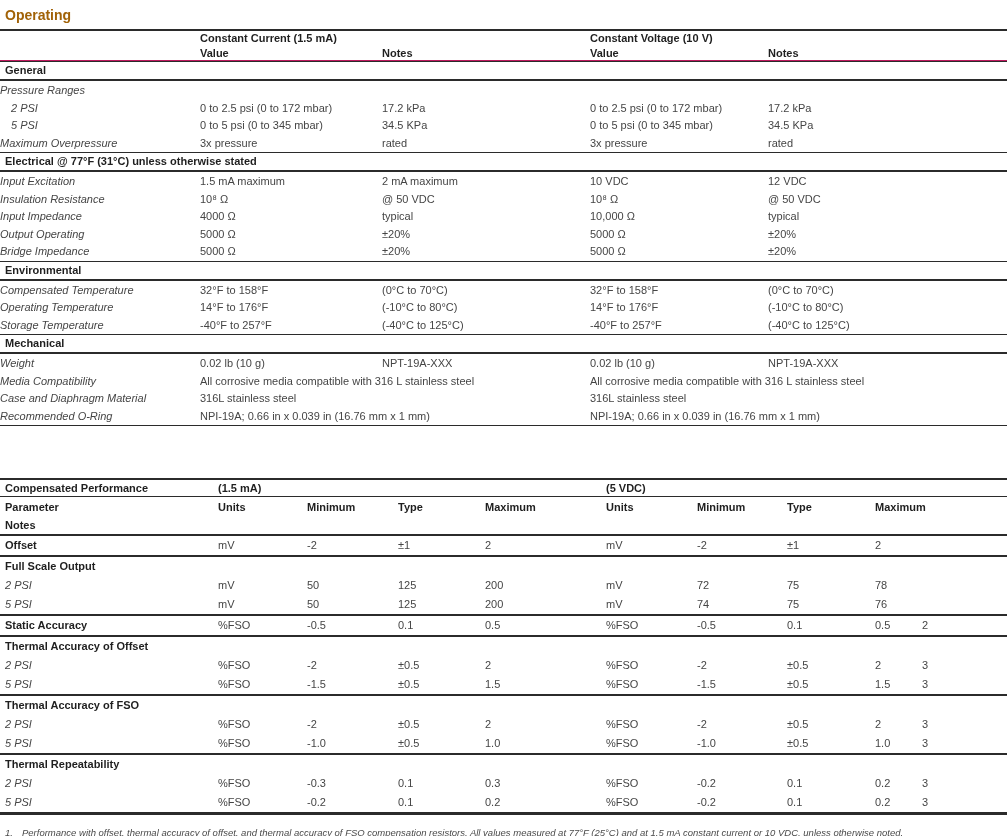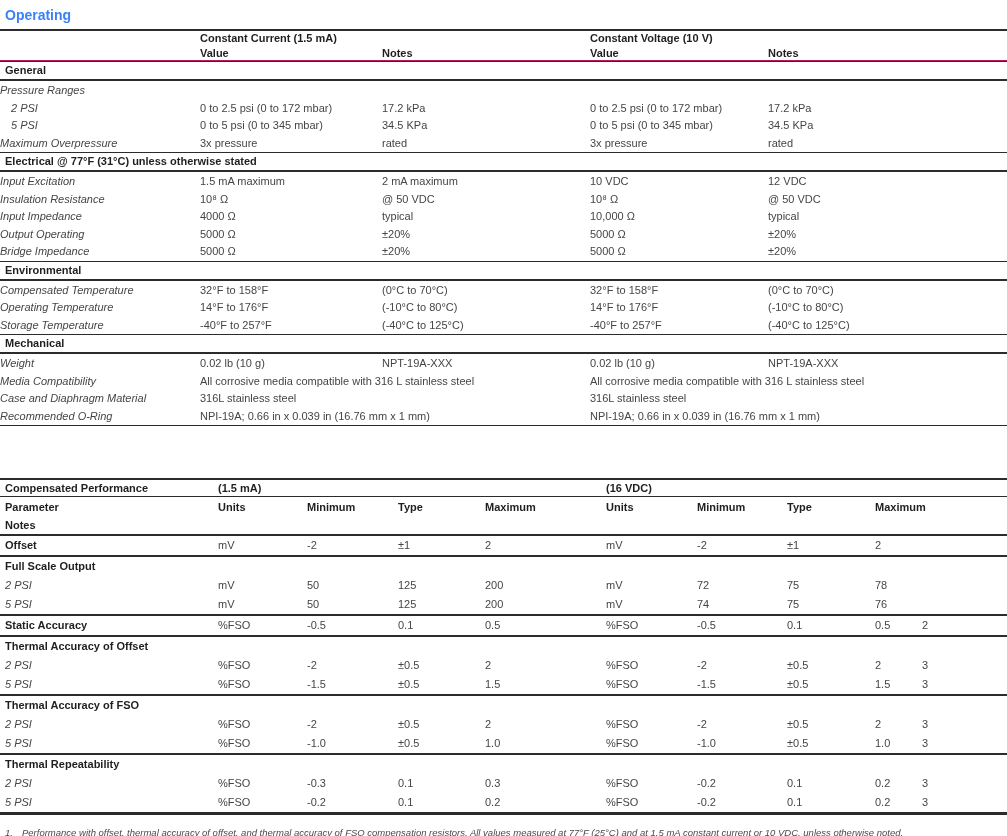--- a/index.html
+++ b/index.html
@@ -1,19 +1,19 @@
 <!DOCTYPE html>
 <html><head>
 <meta charset="utf-8">
 <style>
   * { box-sizing: border-box; margin: 0; padding: 0; }
   html,body { width:1007px; height:836px; background:#ffffff; overflow:hidden; }
   body { font-family:"Liberation Sans","DejaVu Sans",sans-serif; color:#454545; }
   .page { width:1007px; padding-top:4px; }
-  .title { font-size:14px; font-weight:bold; color:#3b82f6; padding-left:5px; height:25px; line-height:22px; }
+  .title { font-size:14px; font-weight:bold; color:#a16207; padding-left:5px; height:25px; line-height:22px; }
 
   
   .t1 { width:1007px; border-top:2px solid #2b2b2b; }
   .t1-row { display:grid; grid-template-columns:200px 182px 208px 178px 1fr; }
   .t1 .cell { font-size:11px; line-height:17.5px; white-space:nowrap; overflow:visible; }
   .t1-row.head .cell { line-height:14.5px; font-weight:bold; color:#1f1f1f; }
   .t1-row.head2 { border-bottom:1px solid #be185d; }
   .t1-sec { font-size:11px; font-weight:bold; color:#1f1f1f; line-height:15px; padding:1px 7px 1px 5px;
             border-bottom:2px solid #2b2b2b; }
   .t1-sec + .t1-row { margin-top:1px; }
@@ -175,21 +175,21 @@
           <div class="cell" style="grid-column: 2 / 4;">NPI-19A; 0.66 in x 0.039 in (16.76 mm x 1 mm)</div>
           <div class="cell" style="grid-column: 4 / 6;">NPI-19A; 0.66 in x 0.039 in (16.76 mm x 1 mm)</div>
         </div>
       </div>
   </div>
 
   <div class="t2">
     <div class="t2-row cp-row">
       <div class="cell b lab">Compensated Performance</div>
       <div class="cell b" style="grid-column:2/6">(1.5 mA)</div>
-      <div class="cell b" style="grid-column:6/11">(16 VDC)</div>
+      <div class="cell b" style="grid-column:6/11">(5 VDC)</div>
     </div>
     <div class="t2-row param-row">
       <div class="cell b lab">Parameter</div>
       <div class="cell b">Units</div>
       <div class="cell b">Minimum</div>
       <div class="cell b">Type</div>
       <div class="cell b">Maximum</div>
       <div class="cell b">Units</div>
       <div class="cell b">Minimum</div>
       <div class="cell b">Type</div>

